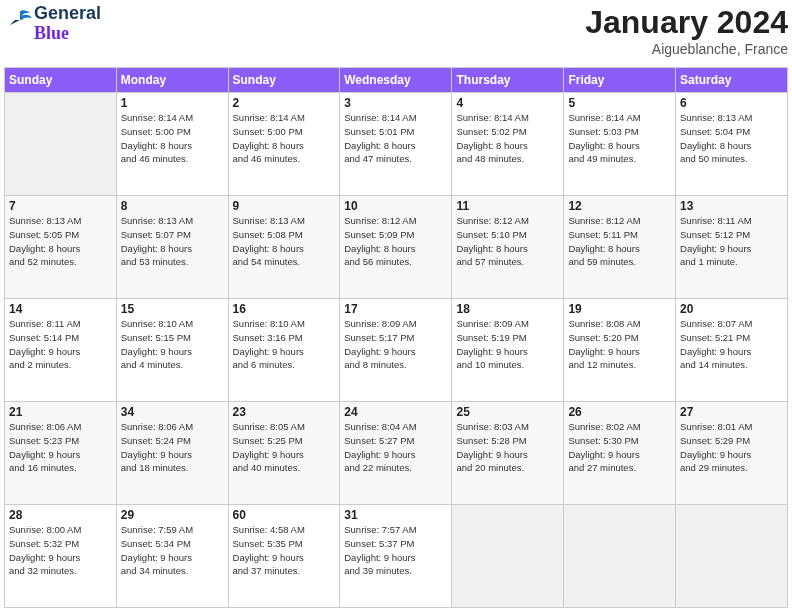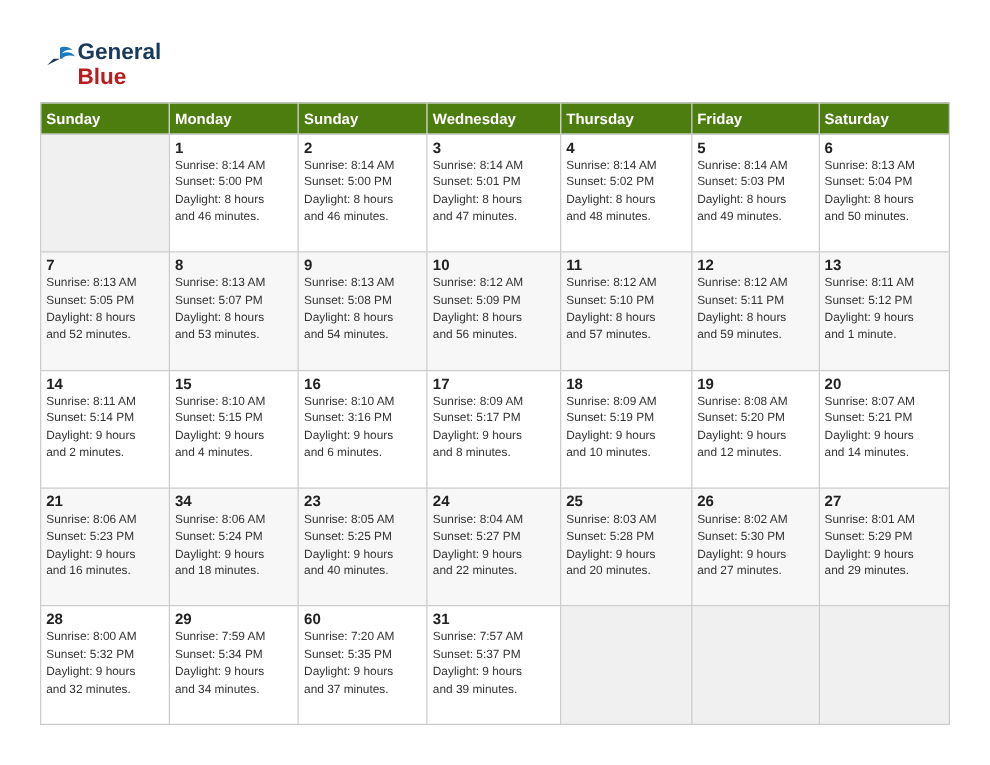--- a/index.html
+++ b/index.html
@@ -6,42 +6,43 @@
     body {
       width: 792px;
       height: 612px;
       font-family: Arial, sans-serif;
       background: #fff;
       overflow: hidden;
     }
     .page {
       width: 792px;
       height: 612px;
-      padding: 32px;
+      padding: 4px;
       display: flex;
       flex-direction: column;
     }
     .header {
       display: flex;
       align-items: flex-start;
       justify-content: space-between;
       margin-bottom: 10px;
     }
     .logo {
       display: flex;
       align-items: center;
     }
     .logo-text {
       font-size: 18px;
       font-weight: bold;
       color: #1a3a5c;
       line-height: 1.1;
     }
     .logo-text span {
-      color: #b91c1c;
+      color: #6d28d9;
+      font-family: Liberation Serif, serif;
     }
     .logo-bird {
       width: 28px;
       height: 24px;
       margin-left: 2px;
       margin-top: -4px;
     }
     .title-area {
       text-align: right;
     }
@@ -53,21 +54,21 @@
     .location {
       font-size: 14px;
       color: #555;
     }
     .calendar {
       width: 100%;
       border-collapse: collapse;
       flex: 1;
     }
     .calendar th {
-      background: #4d7c0f;
+      background: #8b5cf6;
       color: #fff;
       font-size: 12px;
       font-weight: bold;
       padding: 5px 4px;
       text-align: left;
       border: 1px solid #ccc;
     }
     .calendar td {
       vertical-align: top;
       border: 1px solid #ccc;
@@ -107,20 +108,24 @@
           <path d="M16 14 L4 20 L10 14 L16 14Z" fill="#1a3a5c"></path>
         </svg>
       </div>
       <div>
         <div class="logo-text">
           <div>General</div>
           <div><span>Blue</span></div>
         </div>
       </div>
     </div>
+    <div class="title-area">
+      <div class="month-title">January 2024</div>
+      <div class="location">Aigueblanche, France</div>
+    </div>
   </div>
 
   <table class="calendar">
     <thead>
       <tr id="weekday-header">
       <th>Sunday</th>
           <th>Monday</th>
           <th>Sunday</th>
           <th>Wednesday</th>
           <th>Thursday</th>
@@ -250,21 +255,21 @@
           <td>
             <span class="day-num">28</span>
             <div class="day-info"><span>Sunrise: 8:00 AM</span><br><span>Sunset: 5:32 PM</span><br><span>Daylight: 9 hours</span><br><span>and 32 minutes.</span></div>
           </td>
           <td>
             <span class="day-num">29</span>
             <div class="day-info"><span>Sunrise: 7:59 AM</span><br><span>Sunset: 5:34 PM</span><br><span>Daylight: 9 hours</span><br><span>and 34 minutes.</span></div>
           </td>
           <td>
             <span class="day-num">60</span>
-            <div class="day-info"><span>Sunrise: 7:20 AM</span><br><span>Sunset: 5:35 PM</span><br><span>Daylight: 9 hours</span><br><span>and 37 minutes.</span></div>
+            <div class="day-info"><span>Sunrise: 4:58 AM</span><br><span>Sunset: 5:35 PM</span><br><span>Daylight: 9 hours</span><br><span>and 37 minutes.</span></div>
           </td>
           <td>
             <span class="day-num">31</span>
             <div class="day-info"><span>Sunrise: 7:57 AM</span><br><span>Sunset: 5:37 PM</span><br><span>Daylight: 9 hours</span><br><span>and 39 minutes.</span></div>
           </td>
           <td class="empty"></td>
           <td class="empty"></td>
           <td class="empty"></td>
         </tr>
       </tbody>

